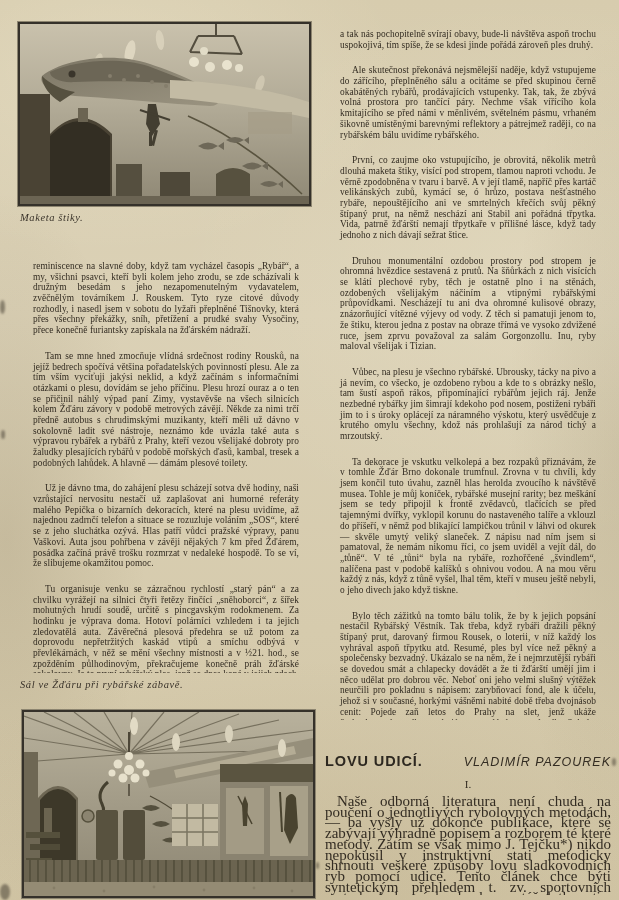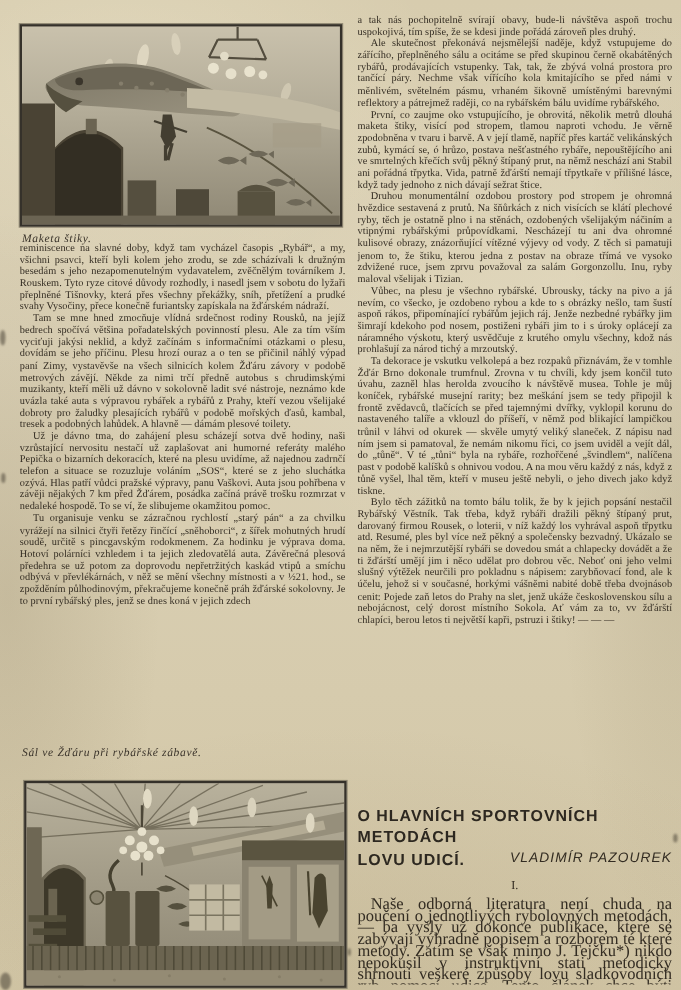--- a/index.html
+++ b/index.html
@@ -19,30 +19,30 @@
   .photo{
     position:absolute;border:2px solid #35312a;box-shadow:0 0 0 1px #8d8570;
     overflow:hidden;background:#a8a190;
   }
   .photo svg{display:block;}
   .caption{
     position:absolute;font-style:italic;font-size:10.5px;letter-spacing:.6px;color:#3a332a;
   }
   .colText{position:absolute;overflow:hidden;text-align:justify;
     font-size:9.4px;line-height:10.68px;letter-spacing:.05px;}
-  .colText p{margin:0;text-indent:12px;}
+  .colText p{margin:15px;text-indent:12px;}
   .colText p.flush{text-indent:0;}
-  #leftText{left:18px;top:221px;width:296px;height:427px;}
+  #leftText{left:18px;top:246px;width:296px;height:427px;}
   #rightText{left:325px;top:14px;width:286px;height:706px;}
   #articleBlock{position:absolute;left:325px;top:733px;width:286px;height:162px;overflow:hidden;}
   .artTitle{
     font-family:"Liberation Sans","DejaVu Sans",sans-serif;font-weight:bold;
     font-size:14.5px;letter-spacing:.9px;color:#2d2820;line-height:19px;margin:0;
   }
-  .titleRow{display:flex;justify-content:space-between;align-items:flex-start;margin-top:2px;}
+  .titleRow{display:flex;justify-content:space-between;align-items:center;margin-top:19px;}
   .author{font-style:italic;font-size:12.5px;letter-spacing:1px;color:#332c22;
     font-family:Liberation Sans, sans-serif;}
   .numeral{text-align:center;font-size:11px;margin:7px 0 6px 0;color:#332c22;}
   .artBody{text-align:justify;font-size:15px;line-height:10.7px;margin:0;text-indent:12px;}
   .smudge{position:absolute;background:#4a4336;border-radius:50%;filter:blur(1px);opacity:.55;}
 </style>
 </head>
 <body>
 
 <div id="page">
@@ -225,21 +225,20 @@
     <p class="flush">a tak nás pochopitelně svírají obavy, bude-li návštěva aspoň trochu uspokojivá, tím spíše, že se kdesi jinde pořádá zároveň ples druhý.</p>
     <p>Ale skutečnost překonává nejsmělejší naděje, když vstupujeme do zářícího, přeplněného sálu a ocitáme se před skupinou černě okabátěných rybářů, prodávajících vstupenky. Tak, tak, že zbývá volná prostora pro tančící páry. Nechme však vířícího kola kmitajícího se před námi v měnlivém, světelném pásmu, vrhaném šikovně umístěnými barevnými reflektory a pátrejmež raději, co na rybářském bálu uvidíme rybářského.</p>
     <p>První, co zaujme oko vstupujícího, je obrovitá, několik metrů dlouhá maketa štiky, visící pod stropem, tlamou naproti vchodu. Je věrně zpodobněna v tvaru i barvě. A v její tlamě, napříč přes kartáč velikánských zubů, kymácí se, ó hrůzo, postava nešťastného rybáře, nepouštějícího ani ve smrtelných křečích svůj pěkný štípaný prut, na němž neschází ani Stabil ani pořádná třpytka. Vida, patrně žďárští nemají třpytkaře v přílišné lásce, když tady jednoho z nich dávají sežrat štice.</p>
     <p>Druhou monumentální ozdobou prostory pod stropem je ohromná hvězdice sestavená z prutů. Na šňůrkách z nich visících se klátí plechové ryby, těch je ostatně plno i na stěnách, ozdobených všelijakým náčiním a vtipnými rybářskými průpovídkami. Nescházejí tu ani dva ohromné kulisové obrazy, znázorňující vítězné výjevy od vody. Z těch si pamatuji jenom to, že štiku, kterou jedna z postav na obraze třímá ve vysoko zdvižené ruce, jsem zprvu považoval za salám Gorgonzollu. Inu, ryby maloval všelijak i Tizian.</p>
     <p>Vůbec, na plesu je všechno rybářské. Ubrousky, tácky na pivo a já nevím, co všecko, je ozdobeno rybou a kde to s obrázky nešlo, tam šustí aspoň rákos, připomínající rybářům jejich ráj. Jenže nezbedné rybářky jim šimrají kdekoho pod nosem, postiženi rybáři jim to i s úroky oplácejí za náramného výskotu, který usvědčuje z krutého omylu všechny, kdož nás prohlašují za národ tichý a mrzoutský.</p>
     <p>Ta dekorace je vskutku velkolepá a bez rozpaků přiznávám, že v tomhle Žďár Brno dokonale trumfnul. Zrovna v tu chvíli, kdy jsem končil tuto úvahu, zazněl hlas herolda zvoucího k návštěvě musea. Tohle je můj koníček, rybářské musejní rarity; bez meškání jsem se tedy připojil k frontě zvědavců, tlačících se před tajemnými dvířky, vyklopil korunu do nastaveného talíře a vklouzl do příšeří, v němž pod blikající lampičkou trůnil v láhvi od okurek — skvěle umytý veliký slaneček. Z nápisu nad ním jsem si pamatoval, že nemám nikomu říci, co jsem uviděl a vejít dál, do „tůně“. V té „tůni“ byla na rybáře, rozhořčené „švindlem“, nalíčena past v podobě kalíšků s ohnivou vodou. A na mou věru každý z nás, když z tůně vyšel, lhal těm, kteří v museu ještě nebyli, o jeho divech jako když tiskne.</p>
     <p>Bylo těch zážitků na tomto bálu tolik, že by k jejich popsání nestačil Rybářský Věstník. Tak třeba, když rybáři dražili pěkný štípaný prut, darovaný firmou Rousek, o loterii, v níž každý los vyhrával aspoň třpytku atd. Resumé, ples byl více než pěkný a společensky bezvadný. Ukázalo se na něm, že i nejmrzutější rybáři se dovedou smát a chlapecky dovádět a že ti žďárští umějí jim i něco udělat pro dobrou věc. Neboť oni jeho velmi slušný výtěžek neurčili pro pokladnu s nápisem: zarybňovací fond, ale k účelu, jehož si v současné, horkými vášněmi nabité době třeba dvojnásob cenit: Pojede zaň letos do Prahy na slet, jenž ukáže československou sílu a nebojácnost, celý dorost místního Sokola. Ať vám za to, vv žďárští chlapíci, berou letos ti největší kapři, pstruzi i štiky! — — —</p>
   </div>
 
   <div id="articleBlock">
-    <h2 class="artTitle">O HLAVNÍCH SPORTOVNÍCH METODÁCH</h2>
     <div class="titleRow">
       <h2 class="artTitle" style="margin:0;">LOVU UDICÍ.</h2>
       <span class="author">VLADIMÍR PAZOUREK</span>
     </div>
     <div class="numeral">I.</div>
     <p class="artBody">Naše odborná literatura není chuda na poučení o jednotlivých rybolovných metodách, — ba vyšly už dokonce publikace, které se zabývají výhradně popisem a rozborem té které metody. Zatím se však mimo J. Tejčku*) nikdo nepokusil v instruktivní stati metodicky shrnouti veškeré způsoby lovu sladkovodních ryb pomocí udice. Tento článek chce býti syntetickým přehledem t. zv. sportovních metod rybolovných, ale chce se též dotknouti s kritického</p>
 
   </div>
 
   <div class="smudge" style="left:0px;top:300px;width:5px;height:14px;"></div>

